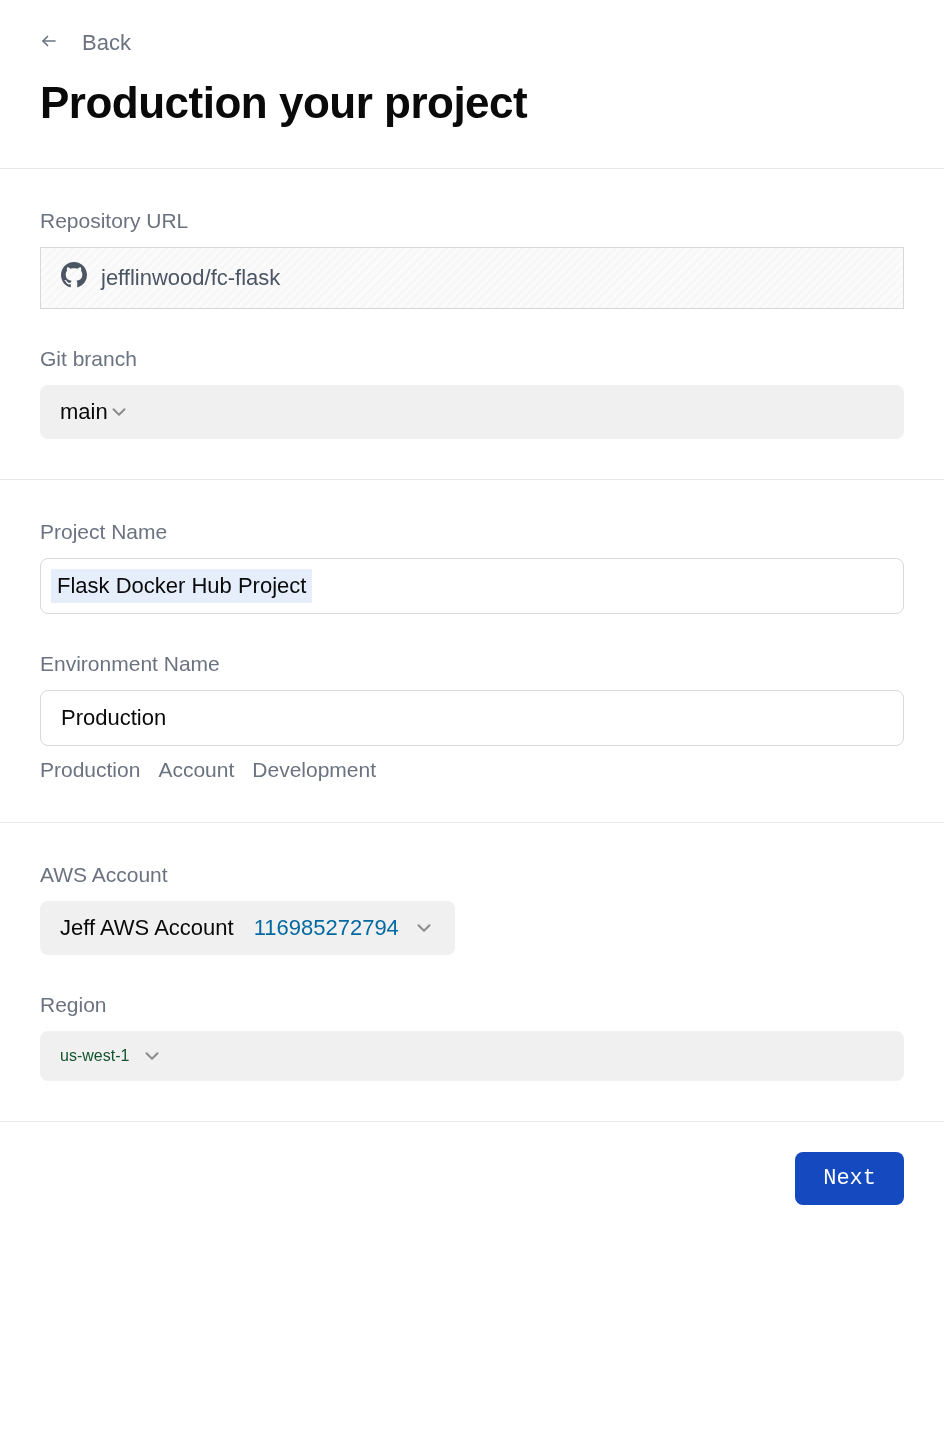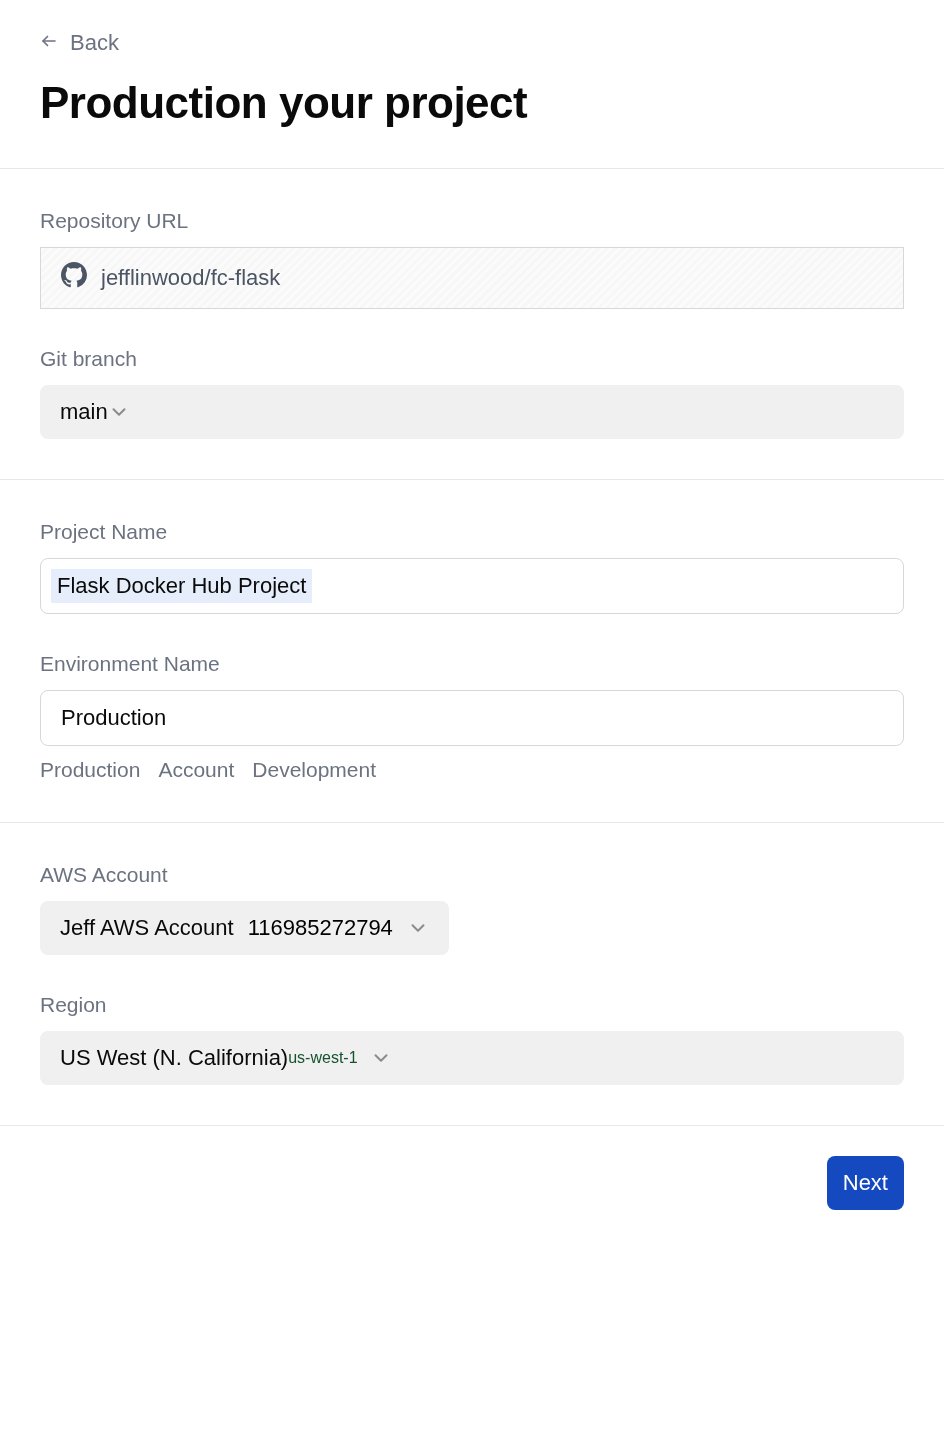--- a/index.html
+++ b/index.html
@@ -8,21 +8,21 @@
     font-family: -apple-system, BlinkMacSystemFont, "Segoe UI", Helvetica, Arial, sans-serif;
     background: #ffffff;
     color: #0a0a0a;
   }
   .header {
     padding: 30px 40px 40px 40px;
     border-bottom: 1px solid #e8e8e8;
   }
   .back-link {
     display: inline-flex;
-    gap: 12px;
+    gap: 24px;
     color: #6b7280;
     font-size: 22px;
     cursor: pointer;
     margin-bottom: 22px;
   }
   .back-link svg { width: 18px; height: 18px; }
   .page-title {
     font-size: 44px;
     font-weight: 600;
     letter-spacing: -0.5px;
@@ -60,21 +60,21 @@
     padding: 14px 20px;
     font-size: 22px;
     color: #0a0a0a;
     cursor: pointer;
   }
   .select-box.inline {
     display: inline-flex;
     gap: 14px;
     justify-content: flex-start;
   }
-  .select-box .secondary { color: #000000; }
+  .select-box .secondary { color: #0369a1; margin-left: 6px; }
   .chev { color: #8c8c8c; display: inline-flex; align-items: center; }
   .chev svg { width: 22px; height: 22px; }
   .text-input {
     width: 100%;
     border: 1px solid #d8d8d8;
     border-radius: 8px;
     padding: 14px 20px;
     font-size: 22px;
     color: #0a0a0a;
     background: #fff;
@@ -100,24 +100,25 @@
   .footer {
     padding: 30px 40px 40px 40px;
     display: flex;
     justify-content: flex-end;
   }
   .next-btn {
     background: #1549c0;
     color: #ffffff;
     border: none;
     border-radius: 8px;
-    padding: 14px 16px;
+    padding: 14px 28px;
     font-size: 22px;
     font-weight: 500;
     cursor: pointer;
+    font-family: Liberation Mono, monospace;
   }
   .region-left { display: flex; align-items: center; }
   .region-right { display: flex; align-items: center; gap: 12px; }
   .region-code { color: #14532d; font-size: 16px; }
 </style>
 </head>
 <body>
 
 <div class="header">
   <div class="back-link">
@@ -187,21 +188,20 @@
         <svg viewBox="0 0 24 24" fill="none" stroke="#8c8c8c" stroke-width="2.2" stroke-linecap="round" stroke-linejoin="round">
             <polyline points="6 9 12 15 18 9"></polyline>
           </svg>
       </span>
     </div>
   </div>
 
   <div class="field">
     <label class="field-label">Region</label>
     <div class="select-box">
-      <span class="region-left">US West (N. California)</span>
       <span class="region-right">
         <span class="region-code">us-west-1</span>
         <span class="chev">
           <svg viewBox="0 0 24 24" fill="none" stroke="#8c8c8c" stroke-width="2.2" stroke-linecap="round" stroke-linejoin="round">
               <polyline points="6 9 12 15 18 9"></polyline>
             </svg>
         </span>
       </span>
     </div>
   </div>

